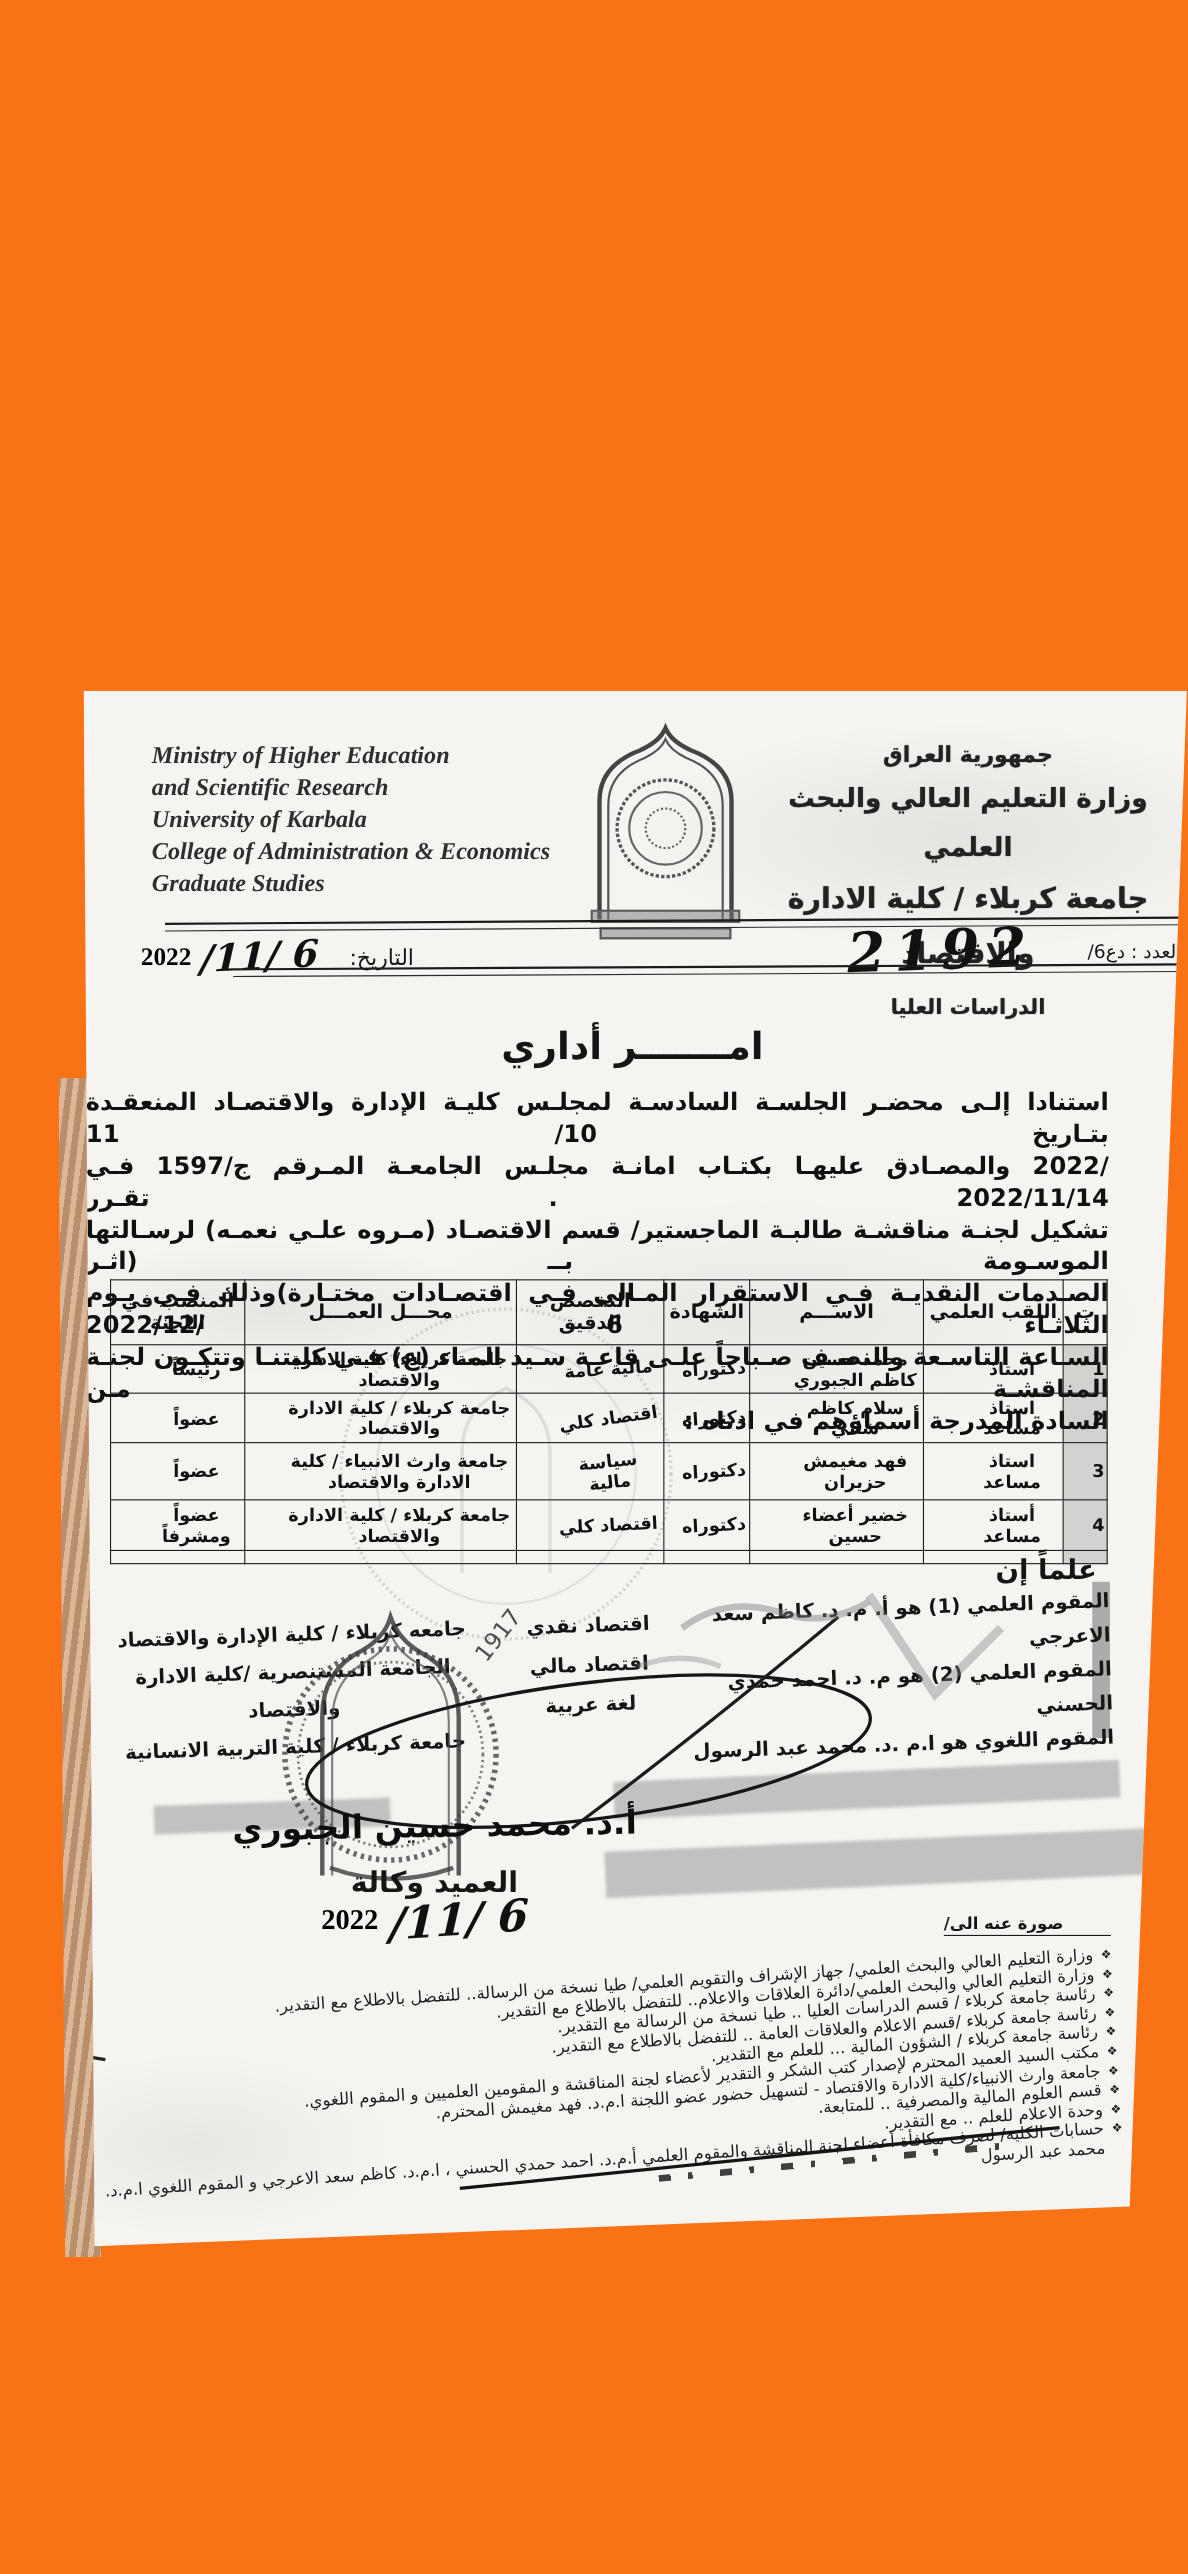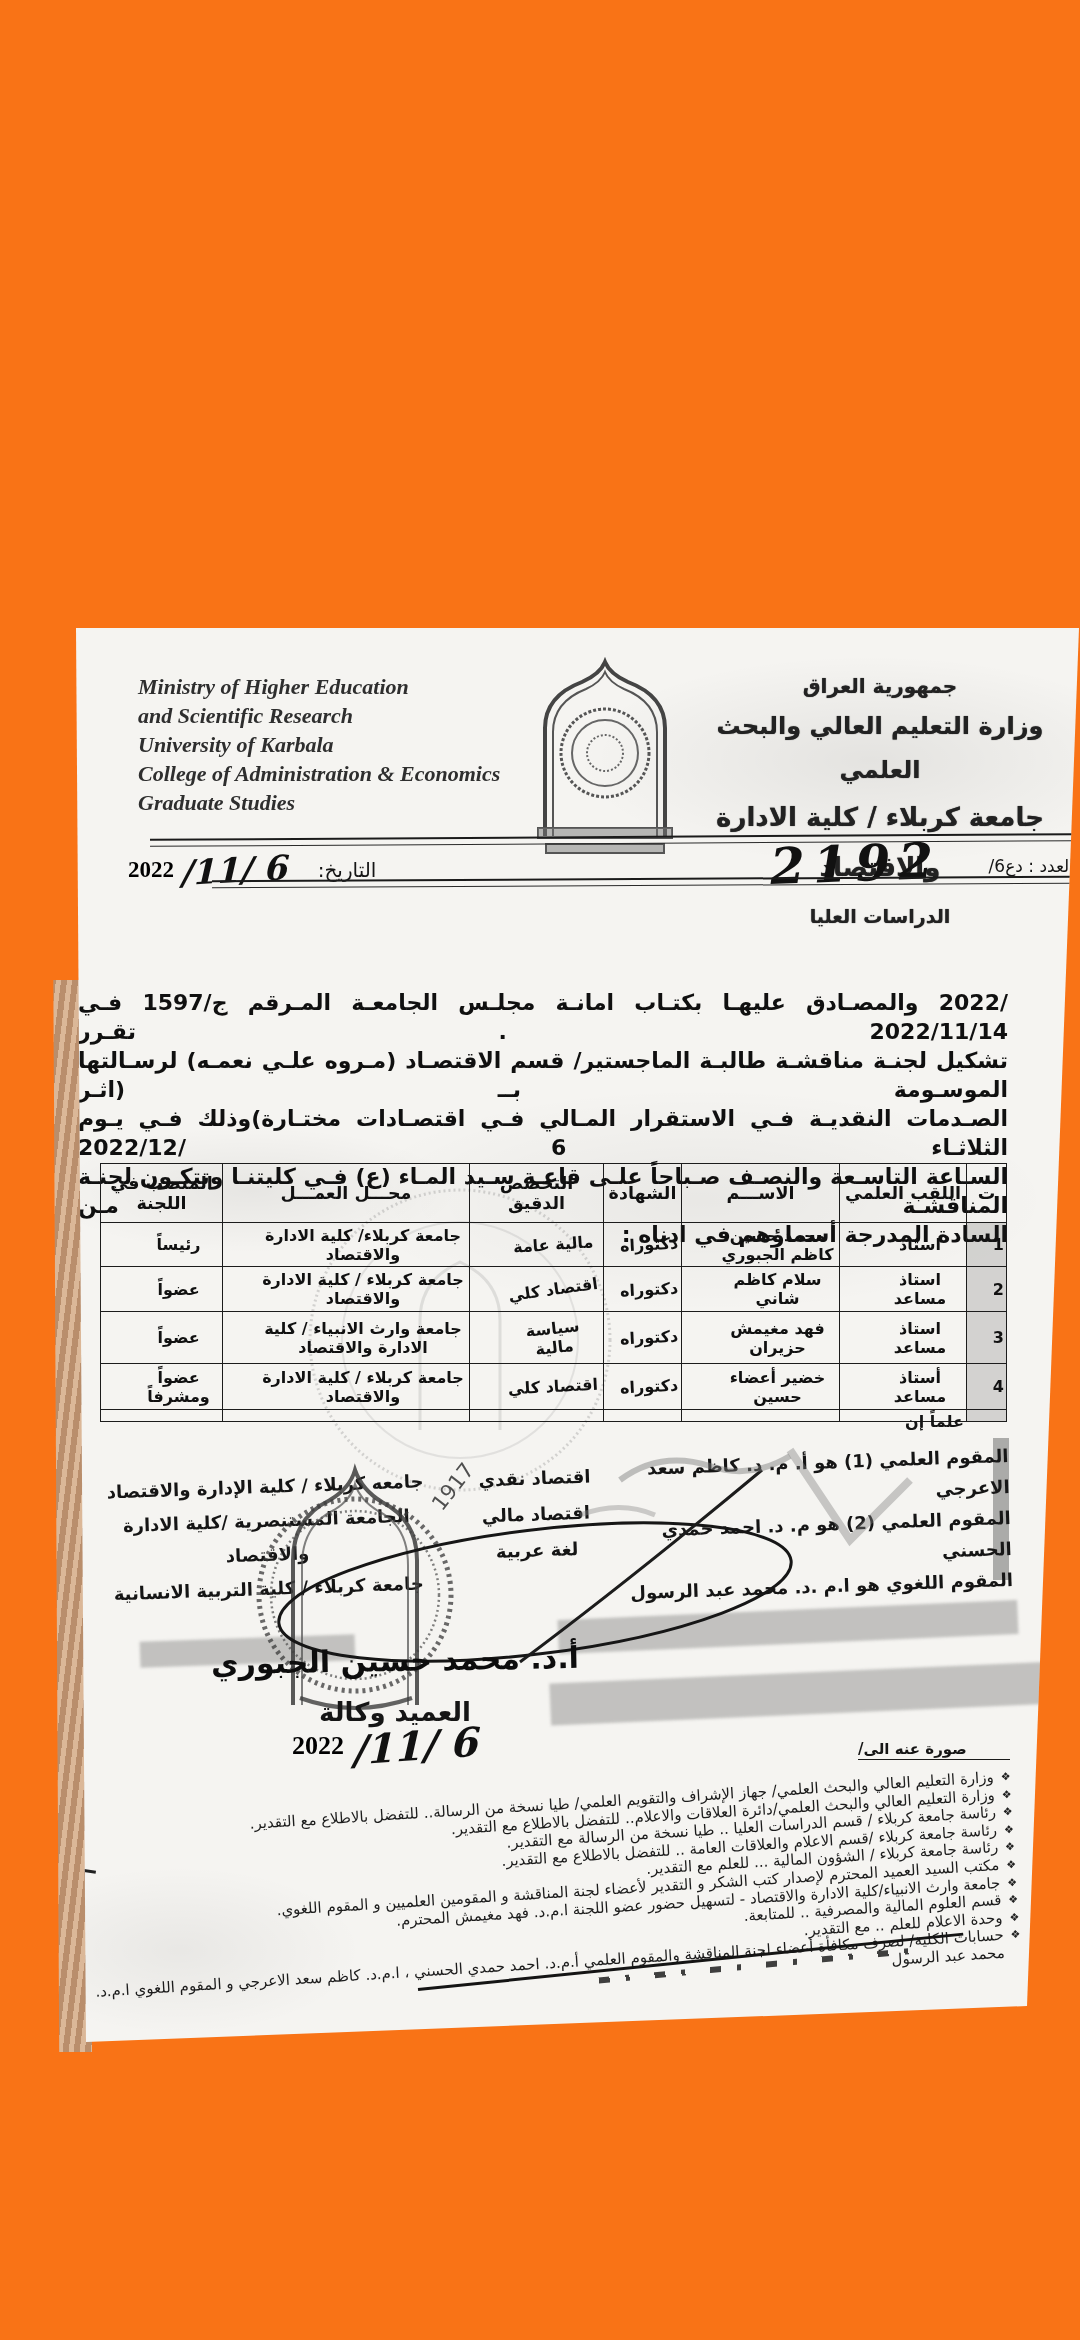--- a/index.html
+++ b/index.html
@@ -51,21 +51,21 @@
     direction:rtl;table-layout:fixed;}
   table.cmt th,table.cmt td{border:1.6px solid #1c1c1c;font-weight:700;color:#111;
     text-align:center;vertical-align:middle;padding:2px 3px;}
   table.cmt th{font-size:17.5px;height:54px;}
   table.cmt td{font-size:16px;padding-left:37px;}
   .seq-col{background:rgba(40,40,40,.16);}
   .tilt1{display:inline-block;transform:rotate(-4deg);}
   .tilt2{display:inline-block;transform:rotate(-8deg);}
   .tilt3{display:inline-block;transform:rotate(-6deg);}
   .tilt4{display:inline-block;transform:rotate(-3deg);}
-  .note-label{left:905px;top:1412px;width:100px;font-size:16px;font-weight:700;text-align:left;}
+  .note-label{left:905px;top:1412px;width:100px;font-size:25px;font-weight:700;text-align:left;}
   
   .evals{left:80px;top:1440px;width:928px;height:130px;transform:rotate(-2deg);transform-origin:top right;}
   .ev-names{position:absolute;right:0;top:0;width:392px;text-align:right;font-size:18px;
     font-weight:700;line-height:31px;}
   .ev-specs{position:absolute;right:382px;top:4px;width:185px;text-align:center;font-size:18px;
     font-weight:700;line-height:36px;}
   .ev-works{position:absolute;left:0;top:4px;width:368px;text-align:center;font-size:18px;
     font-weight:700;line-height:34px;}
   
   .smudge{position:absolute;background:rgba(55,55,55,.27);filter:blur(1.6px);}
@@ -142,22 +142,24 @@
     <div class="rule" style="left:150px;top:836px;width:925px;transform:rotate(-0.35deg)"></div>
     <div class="abs ar refnum-label">العدد : دع6/</div>
     <div class="abs hand refnum-hand">2192</div>
     <div class="abs date-line">
       <span class="lbl ar">التاريخ:</span>
       <span class="hand">6 /11/</span>
       <span class="yr">2022</span>
     </div>
     <div class="rule" style="left:212px;top:878px;width:862px;transform:rotate(-0.3deg)"></div>
 
+    <div class="abs ar doc-title">امـــــــر أداري</div>
 
     <div class="abs ar body-text">
+      <div class="jl">استنادا إلـى محضـر الجلسـة السادسـة لمجلـس كليـة الإدارة والاقتصـاد المنعقـدة بتـاريخ 10/ 11</div>
       <div class="jl">/2022 والمصـادق عليهـا بكتـاب امانـة مجلـس الجامعـة المـرقم ج/1597 فـي 2022/11/14 . تقـرر</div>
       <div class="jl">تشكيل لجنـة مناقشـة طالبـة الماجستير/ قسم الاقتصـاد (مـروه علـي نعمـه) لرسـالتها الموسـومة بــ (اثـر</div>
       <div class="jl">الصـدمات النقديـة فـي الاستقرار المـالي فـي اقتصـادات مختـارة)وذلك فـي يـوم الثلاثـاء 6 /2022/12</div>
       <div class="jl">السـاعة التاسـعة والنصـف صـباحاً علـى قاعـة سـيد المـاء (ع) فـي كليتنـا وتتكـون لجنـة المناقشـة مـن</div>
       <div class="ll">السادة المدرجة أسماؤهم في ادناه :</div>
     </div>
 
     <table class="cmt">
       <colgroup>
         <col style="width:40px">

